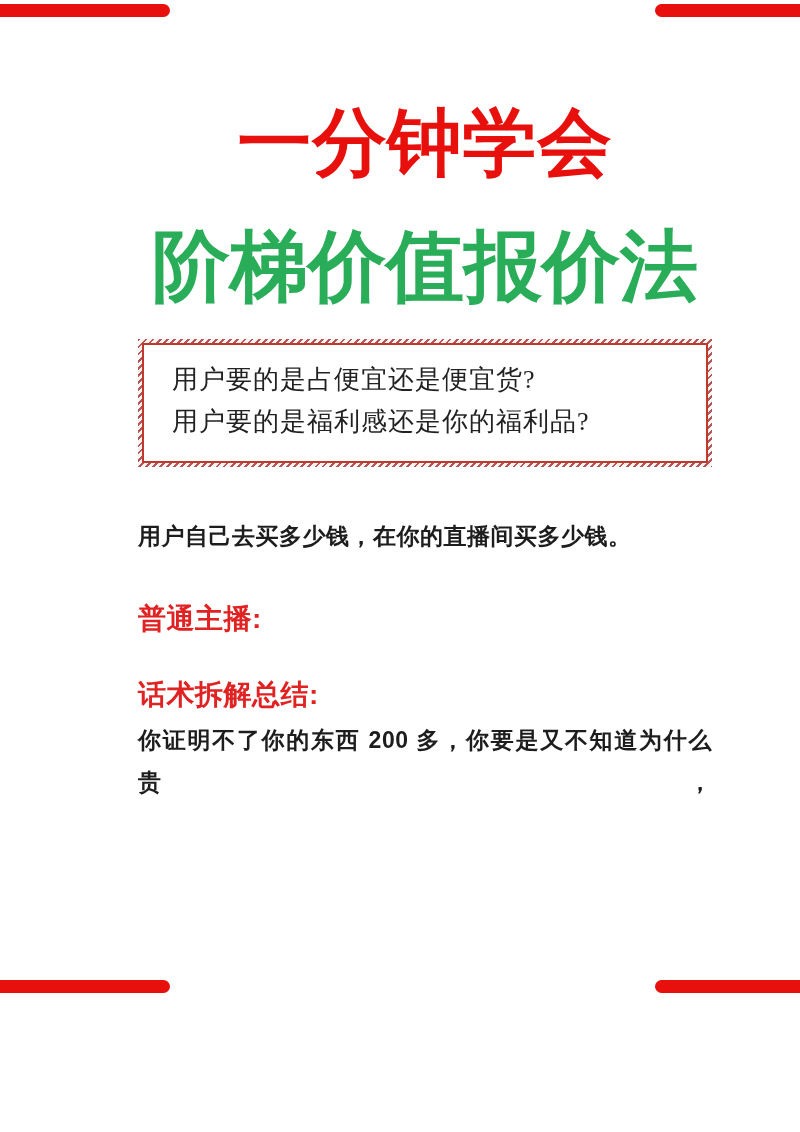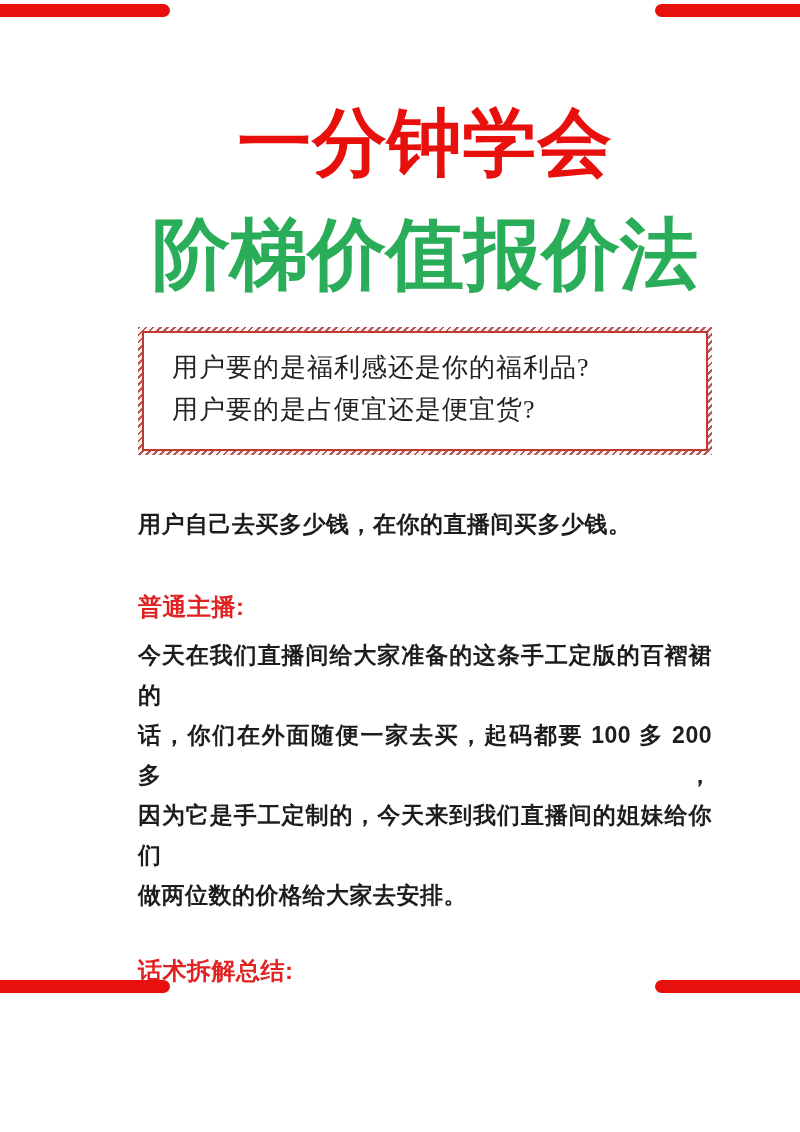--- a/index.html
+++ b/index.html
@@ -30,21 +30,21 @@
     margin-top: 104px;
     font-family: "Liberation Serif", serif;
     font-weight: bold;
     font-size: 74px;
     line-height: 1.06;
     color: #e8100c;
     text-align: center;
     letter-spacing: 1px;
   }
   .title-green {
-    margin-top: 32px;
+    margin-top: 44px;
     font-family: "Liberation Serif", serif;
     font-weight: bold;
     font-size: 78px;
     line-height: 1.06;
     color: #2aad58;
     text-align: center;
     letter-spacing: 0px;
   }
 
   .quote-box-outer {
@@ -74,21 +74,21 @@
     line-height: 42px;
     letter-spacing: 0.5px;
     text-align: left;
   }
   .para .line.fill { text-align: justify; text-align-last: justify; }
 
   .intro { margin-top: 48px; }
 
   .sec-heading {
     font-weight: bold;
-    font-size: 24px;
+    font-size: 28px;
     line-height: 40px;
     color: #e02222;
     letter-spacing: 0.5px;
   }
   .h1 { margin-top: 42px; }
   .p2 { margin-top: 8px; }
   .p2 .line { line-height: 40px; }
   .h2 { margin-top: 36px; }
   .p3 { margin-top: 4px; }
 </style>
@@ -102,37 +102,31 @@
   <div class="corner bl"></div>
   <div class="corner br"></div>
 
   <div class="content">
 
     <div class="title-red">一分钟学会</div>
     <div class="title-green">阶梯价值报价法</div>
 
     <div class="quote-box-outer">
       <div class="quote-box-inner">
+        <div class="quote-line">用户要的是占便宜还是便宜货?</div>
         <div class="quote-line">用户要的是福利感还是你的福利品?</div>
-        <div class="quote-line">用户要的是占便宜还是便宜货?</div>
       </div>
     </div>
 
     <div class="para intro">
       <div class="line">用户自己去买多少钱，在你的直播间买多少钱。</div>
     </div>
 
     <div class="sec-heading h1">普通主播:</div>
 
-    <div class="para p2">
-      <div class="line fill">今天在我们直播间给大家准备的这条手工定版的百褶裙的</div>
-      <div class="line fill">话，你们在外面随便一家去买，起码都要 100 多 200 多，</div>
-      <div class="line fill">因为它是手工定制的，今天来到我们直播间的姐妹给你们</div>
-      <div class="line">做两位数的价格给大家去安排。</div>
-    </div>
 
     <div class="sec-heading h2">话术拆解总结:</div>
 
     <div class="para p3">
       <div class="line fill">你证明不了你的东西 200 多，你要是又不知道为什么贵，</div>
 
     </div>
 
   </div>
 </div>

